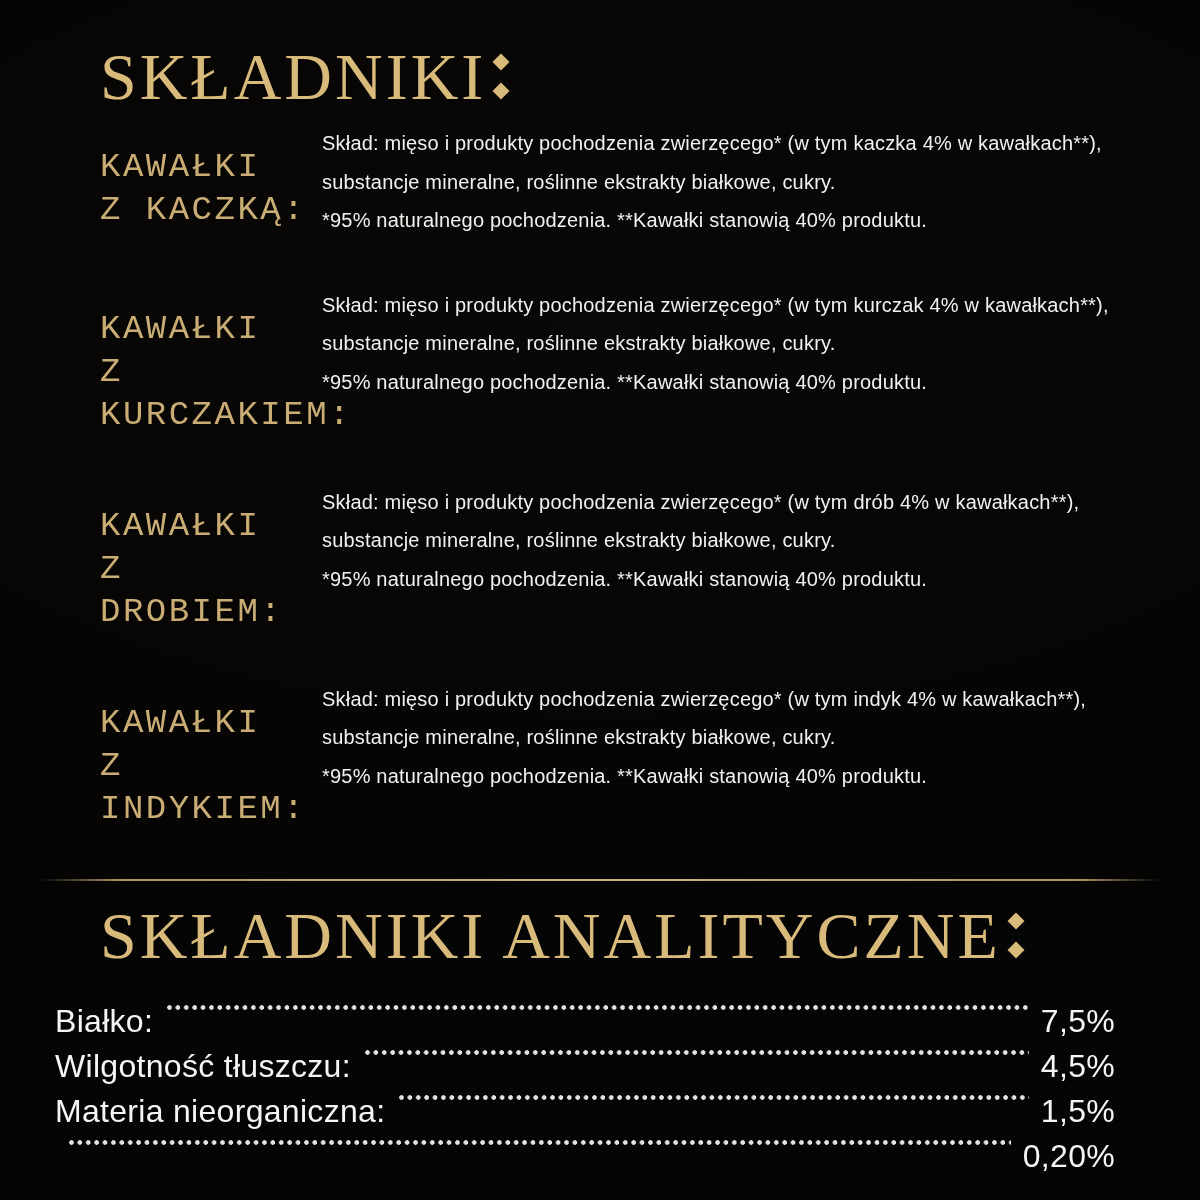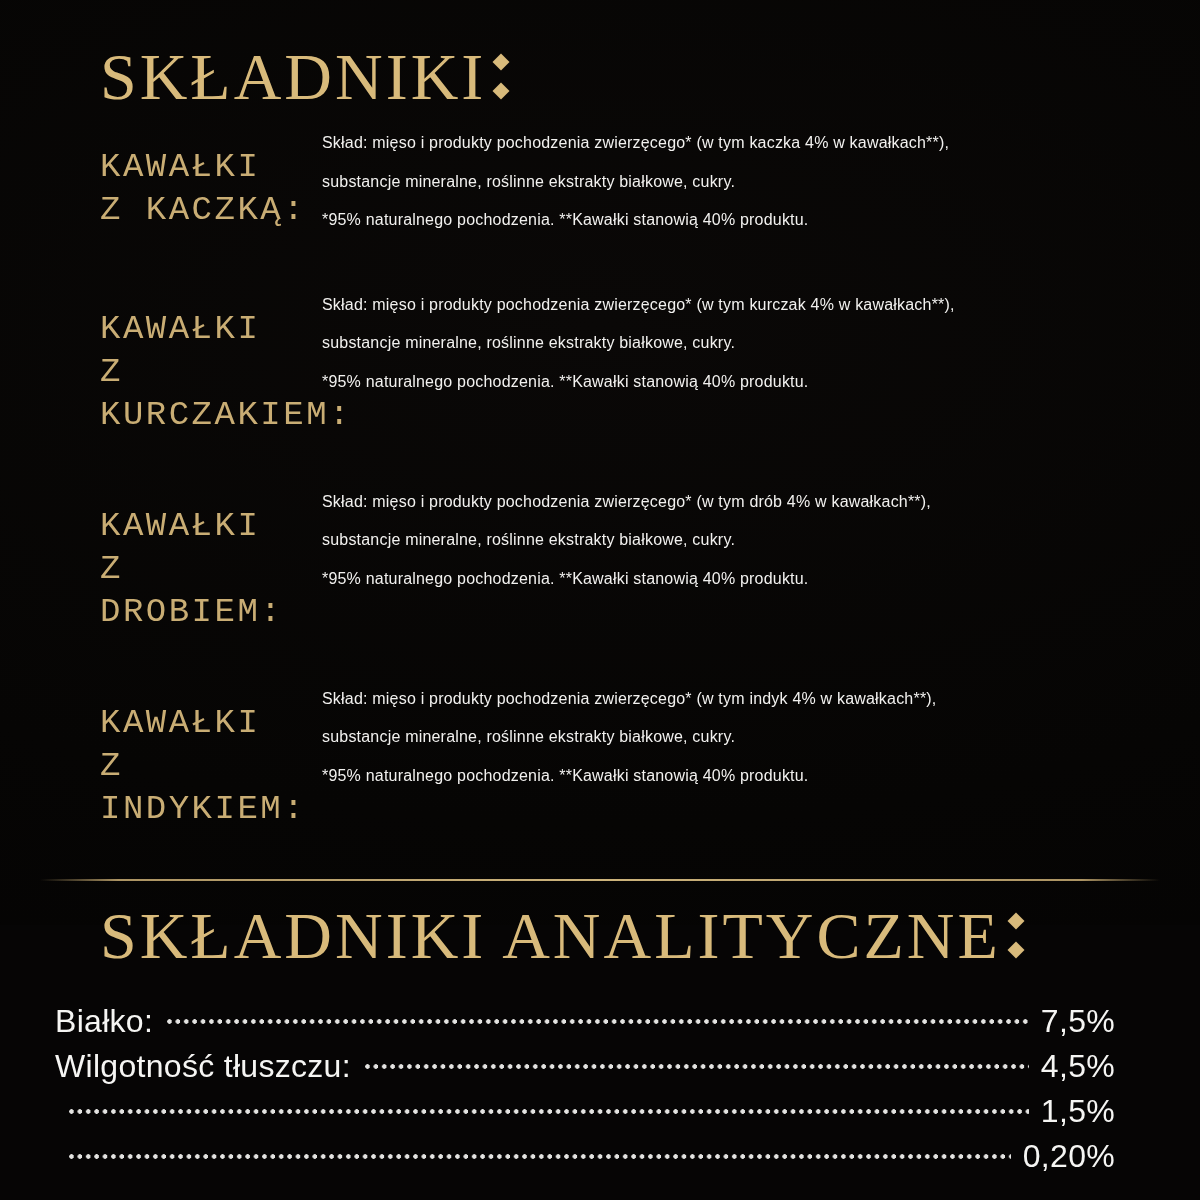--- a/index.html
+++ b/index.html
@@ -55,21 +55,21 @@
     flex: 0 0 222px;
     padding-top: 22px;
     font-family: Liberation Mono, monospace;
     font-size: 34px;
     letter-spacing: 2.5px;
     line-height: 43px;
     color: #c9ad74;
   }
   .ing-text {
     flex: 1;
-    font-size: 16px;
+    font-size: 20px;
     line-height: 38.5px;
     color: #f2f1ef;
     letter-spacing: 0.2px;
   }
 
   
   .divider {
     height: 2px;
     margin: 48px 40px 0 40px;
     background: linear-gradient(90deg,
@@ -77,21 +77,21 @@
       rgba(201,173,116,0.85) 7%,
       #cdb47c 50%,
       rgba(201,173,116,0.85) 93%,
       rgba(201,173,116,0) 100%);
   }
 
   
   .atable { margin: 36px 85px 0 55px; }
   .arow {
     display: flex;
-    align-items: center;
+    align-items: flex-start;
     font-size: 32px;
     line-height: 1;
     margin-bottom: 13px;
     color: #f5f5f3;
   }
   .alabel { white-space: nowrap; letter-spacing: 0.3px; }
   .leader {
     flex: 1;
     height: 5px;
     margin: 0 12px -1px 14px;
@@ -185,20 +185,21 @@
       <span class="avalue">7,5%</span>
     </div>
 
     <div class="arow">
       <span class="alabel">Wilgotność tłuszczu:</span>
       <span class="leader"></span>
       <span class="avalue">4,5%</span>
     </div>
 
     <div class="arow">
+      <span class="alabel">Materia nieorganiczna:</span>
       <span class="leader"></span>
       <span class="avalue">1,5%</span>
     </div>
 
     <div class="arow">
       <span class="leader"></span>
       <span class="avalue">0,20%</span>
     </div>
 
 

